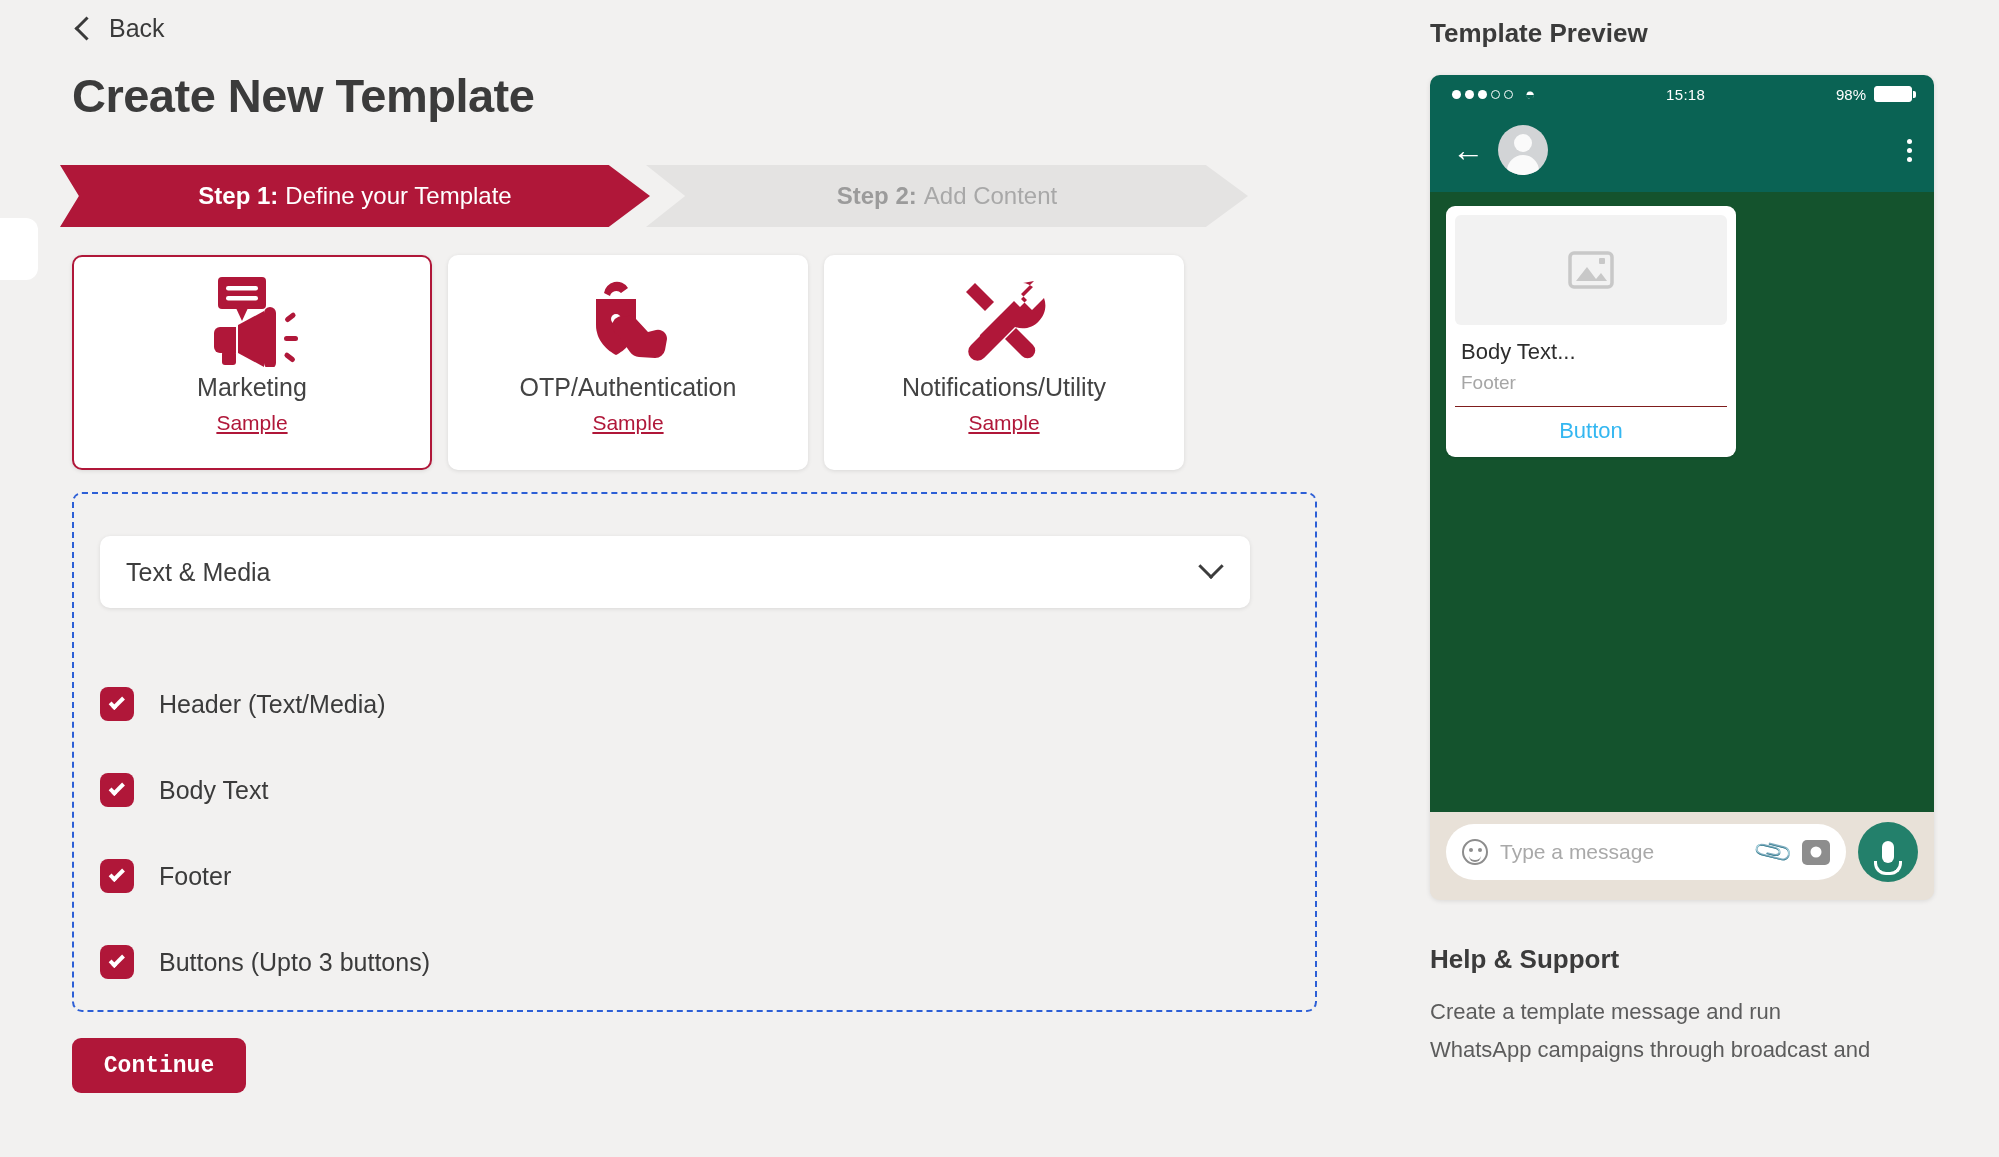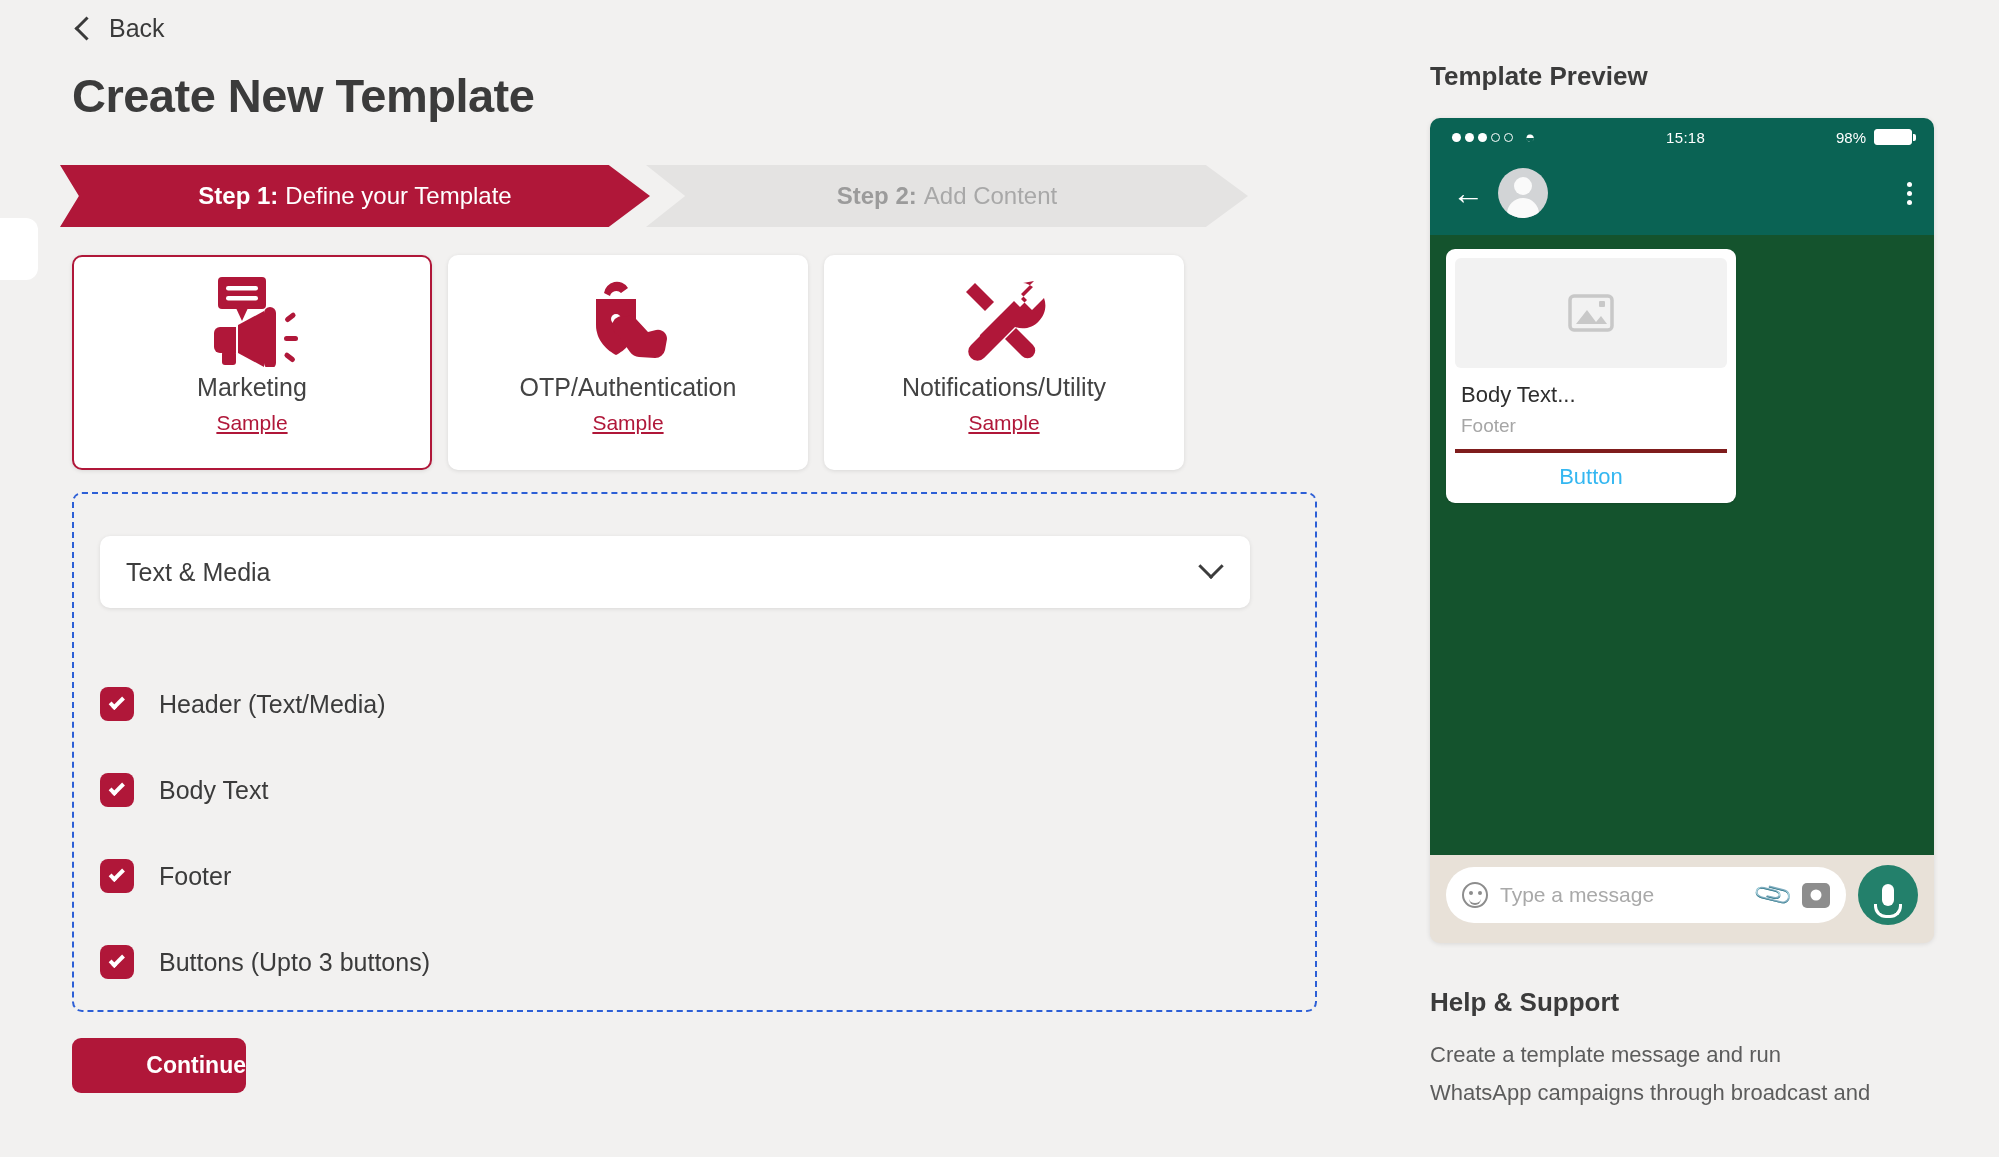--- a/index.html
+++ b/index.html
@@ -208,33 +208,32 @@
   .continue-btn {
     margin-top: 26px;
     width: 174px;
     height: 55px;
     background: #b01739;
     color: #ffffff;
     border: none;
     border-radius: 9px;
     font-size: 23px;
     font-weight: bold;
-    font-family: Liberation Sans, sans-serif;
-    cursor: pointer;
-    text-align: right;
+    font-family: Liberation Mono, monospace;
+    cursor: pointer;
   }
 
   
   .right-col {
     position: absolute;
     left: 1430px;
     top: 0;
     width: 569px;
     height: 1157px;
-    padding-top: 61px;
+    padding-top: 18px;
   }
   .preview-title {
     font-size: 26px;
     font-weight: bold;
     color: #3b3b3b;
   }
 
   .phone {
     margin-top: 26px;
     width: 504px;
@@ -353,21 +352,21 @@
     font-size: 22px;
     color: #2d2d2d;
     padding: 14px 6px 0 6px;
   }
   .bubble-footer {
     font-size: 19px;
     color: #a6a6a6;
     padding: 7px 6px 12px 6px;
   }
   .bubble-btn {
-    border-top: 4px solid #7f1d1d;
+    border-top: 1px solid #7f1d1d;
     text-align: center;
     font-size: 22px;
     color: #34b7f1;
     padding: 11px 0 13px 0;
     cursor: pointer;
   }
 
   .wa-input-row {
     display: flex;
     align-items: center;

